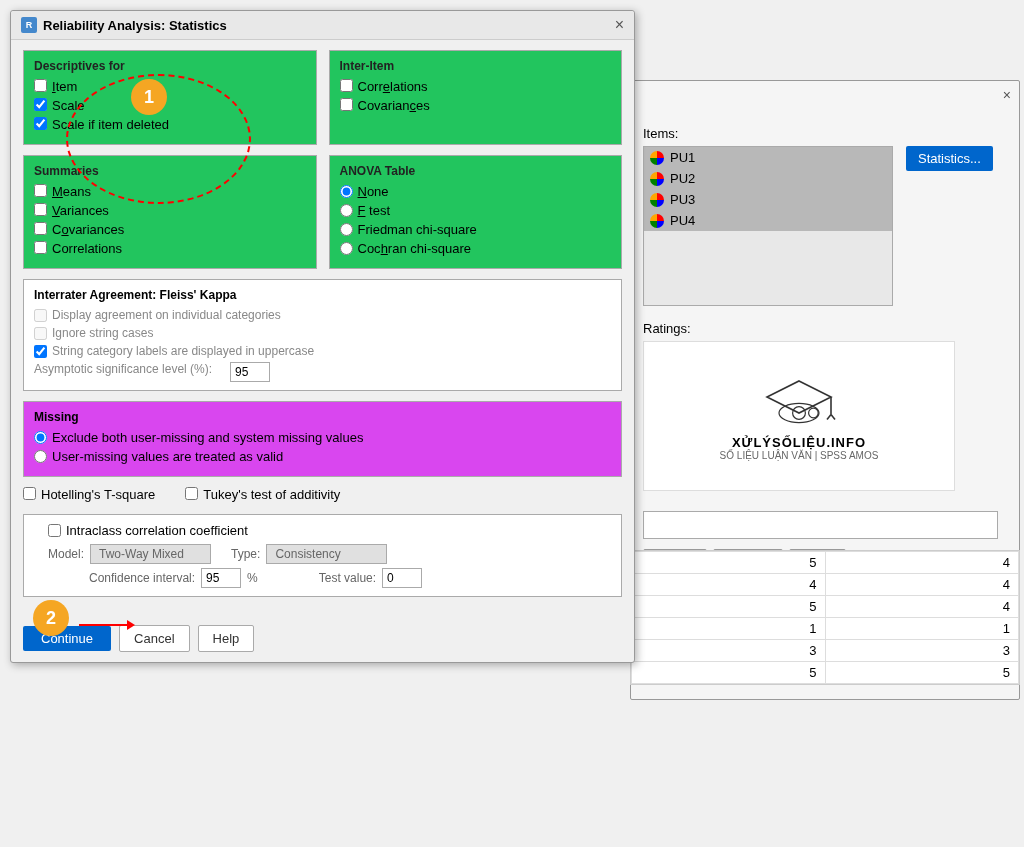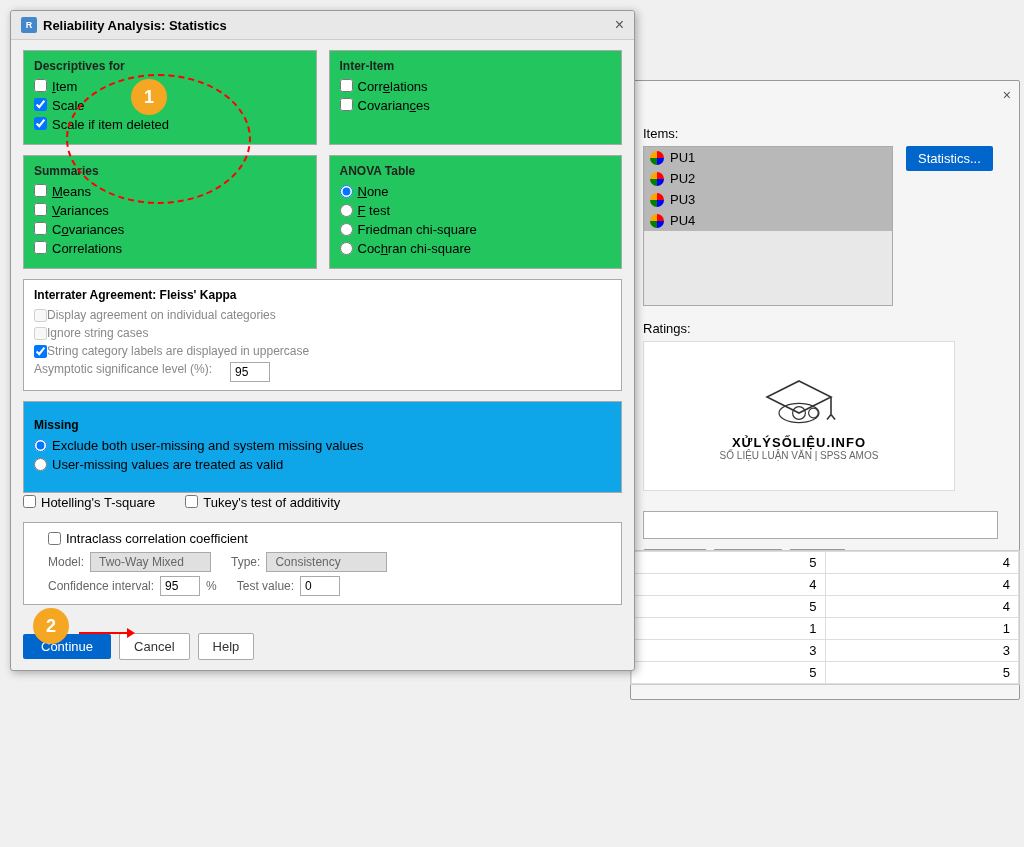--- a/index.html
+++ b/index.html
@@ -361,20 +361,21 @@
 
     .kappa-title {
       font-size: 12px;
       font-weight: bold;
       margin-bottom: 6px;
     }
 
     .kappa-row {
       display: flex;
       align-items: center;
+      gap: 5px;
       margin-bottom: 4px;
       font-size: 12px;
       color: #888;
     }
 
     .kappa-row input[type="checkbox"] {
       margin: 0;
     }
 
     .kappa-sig-row {
@@ -389,23 +390,23 @@
     .kappa-sig-input {
       width: 40px;
       border: 1px solid #aaa;
       padding: 2px 4px;
       font-size: 12px;
     }
 
     
     .missing-section {
       border: 1px solid #aaa;
-      padding: 16px 10px;
-      background: #0ea5e9;
-      margin-bottom: 2px;
+      padding: 8px 10px;
+      background: #d946ef;
+      margin-bottom: 10px;
     }
 
     .missing-title {
       font-size: 12px;
       font-weight: bold;
       margin-bottom: 6px;
     }
 
     
     .bottom-check-row {
@@ -435,20 +436,21 @@
       gap: 20px;
       margin-top: 4px;
     }
 
     .field-group {
       display: flex;
       align-items: center;
       gap: 6px;
       font-size: 12px;
       color: #666;
+      margin-left: 41px;
     }
 
     .field-input {
       border: 1px solid #aaa;
       padding: 2px 4px;
       font-size: 12px;
       width: 40px;
     }
 
     .model-type-row {

